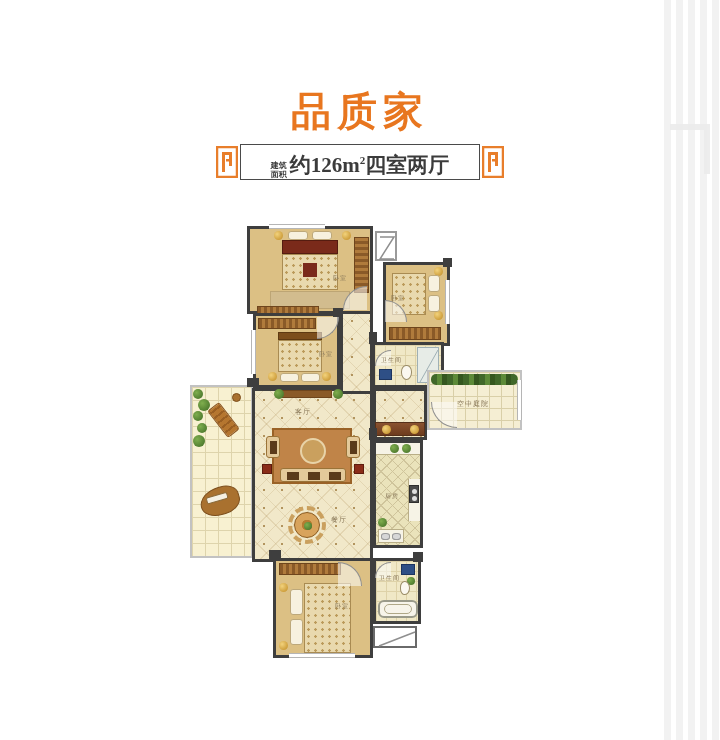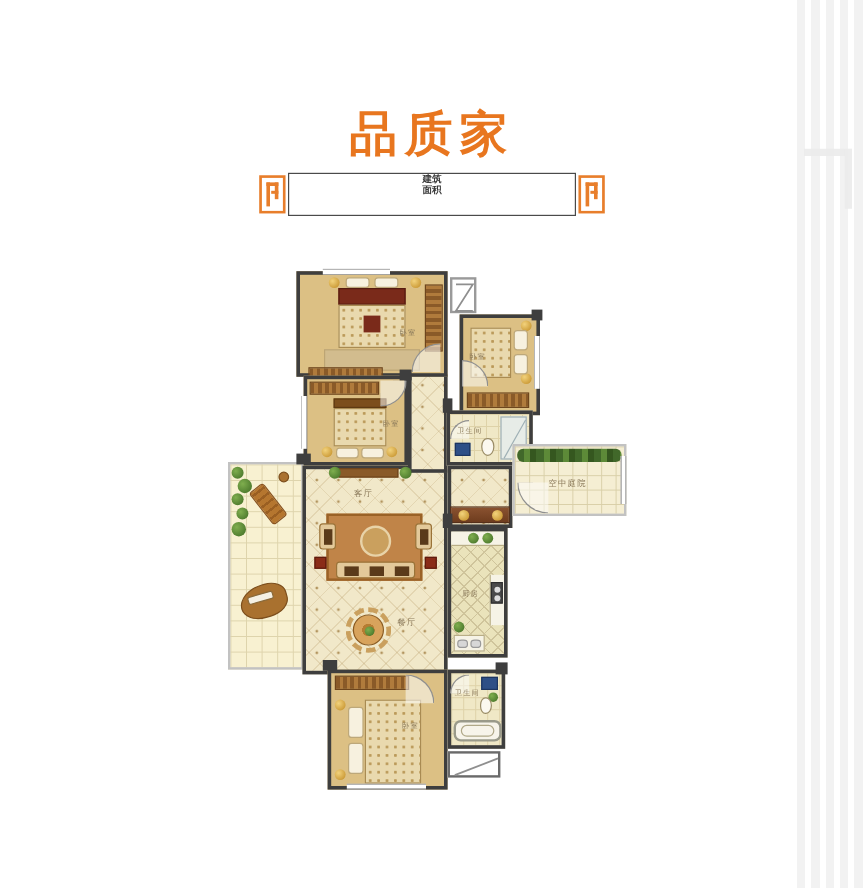--- a/index.html
+++ b/index.html
@@ -22,21 +22,21 @@
     position:absolute;top:84px;left:0;width:720px;text-align:center;
     font-size:40px;font-weight:900;letter-spacing:6px;color:#e8761f;
   }
   .banner{
     position:absolute;top:144px;left:0;width:720px;height:36px;
     display:flex;justify-content:center;align-items:center;gap:2px;
   }
   .seal{width:22px;height:32px;flex:0 0 auto;}
   .banner-box{
     width:238px;height:34px;background:#fff;border:1px solid #4a4a4a;
-    display:flex;align-items:flex-start;justify-content:center;gap:3px;color:#3b3b3b;
+    display:flex;align-items:flex-end;justify-content:center;gap:3px;color:#3b3b3b;
   }
   .banner-small{display:flex;flex-direction:column;font-size:8px;line-height:9px;
     font-weight:700;color:#3b3b3b;}
   .banner-main{font-family:"Liberation Serif",serif;font-size:21px;font-weight:700;}
   .banner-main sup{font-size:11px;}
   
   .plan{position:absolute;left:185px;top:222px;width:340px;height:458px;}
   .room{position:absolute;box-sizing:border-box;border:3px solid #3e3e3e;}
   .wood{background:#dcc084;}
   .tile{
@@ -103,20 +103,21 @@
     <rect x="6" y="6" width="10" height="3" fill="#e87e2b"></rect>
     <rect x="6" y="6" width="3" height="20" fill="#e87e2b"></rect>
     <rect x="13" y="6" width="3" height="14" fill="#e87e2b"></rect>
     <rect x="10" y="13" width="6" height="2.5" fill="#e87e2b"></rect>
   </svg>
   <div class="banner-box">
     <span class="banner-small">
       <span>建筑</span>
       <span>面积</span>
     </span>
+    <span class="banner-main"><span>约126m</span><sup>2</sup><span>四室两厅</span></span>
   </div>
   <svg class="seal" viewBox="0 0 22 32">
     <rect x="1" y="1" width="20" height="30" fill="none" stroke="#e87e2b" stroke-width="2.5"></rect>
     <rect x="6" y="6" width="10" height="3" fill="#e87e2b"></rect>
     <rect x="6" y="6" width="3" height="20" fill="#e87e2b"></rect>
     <rect x="13" y="6" width="3" height="14" fill="#e87e2b"></rect>
     <rect x="10" y="13" width="6" height="2.5" fill="#e87e2b"></rect>
   </svg>
 </div>
 

